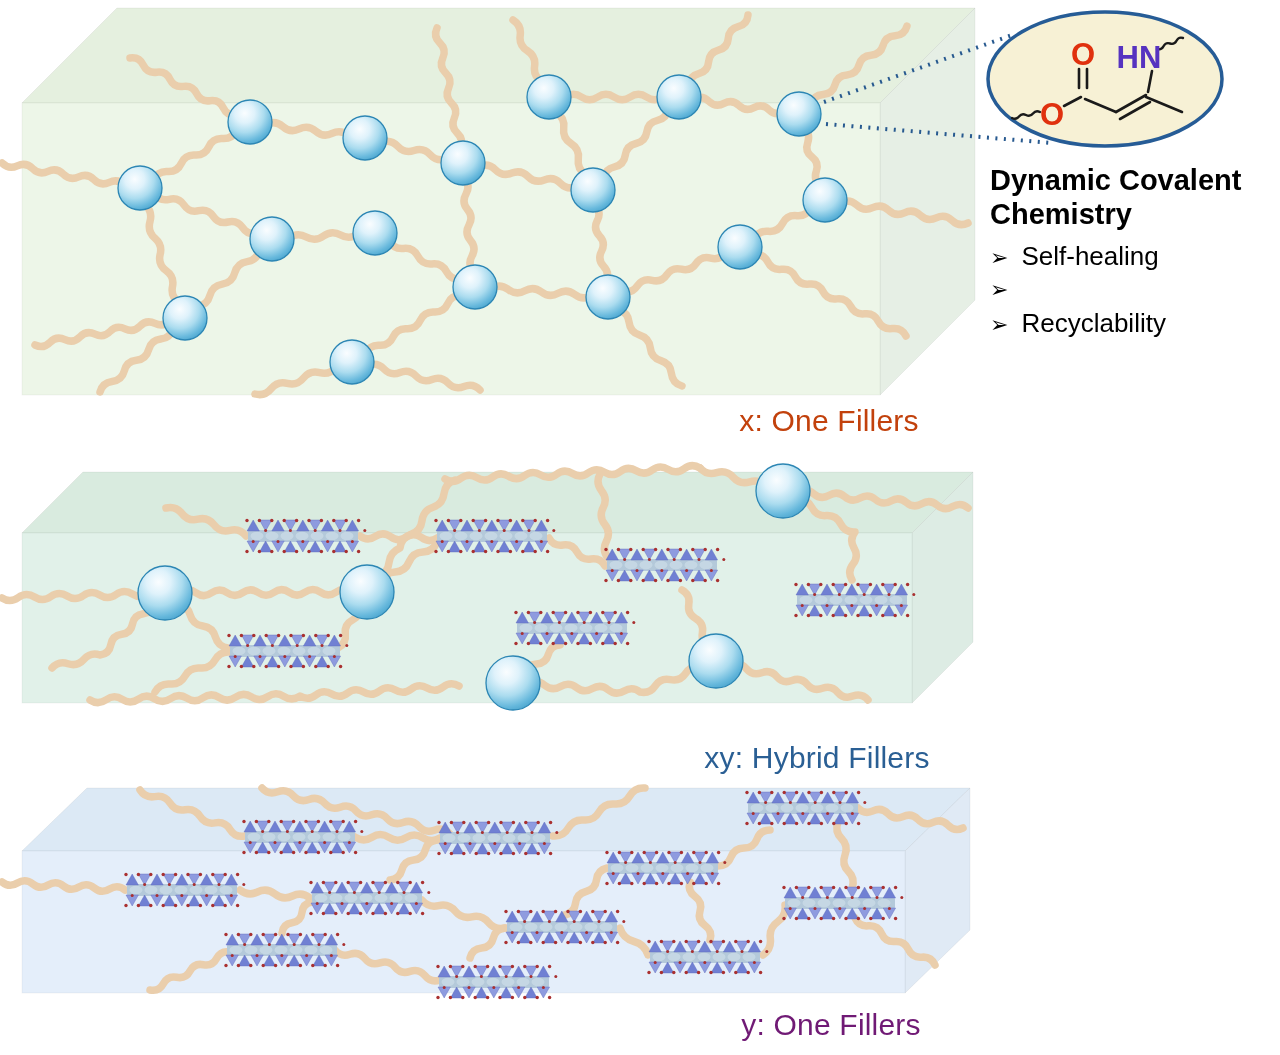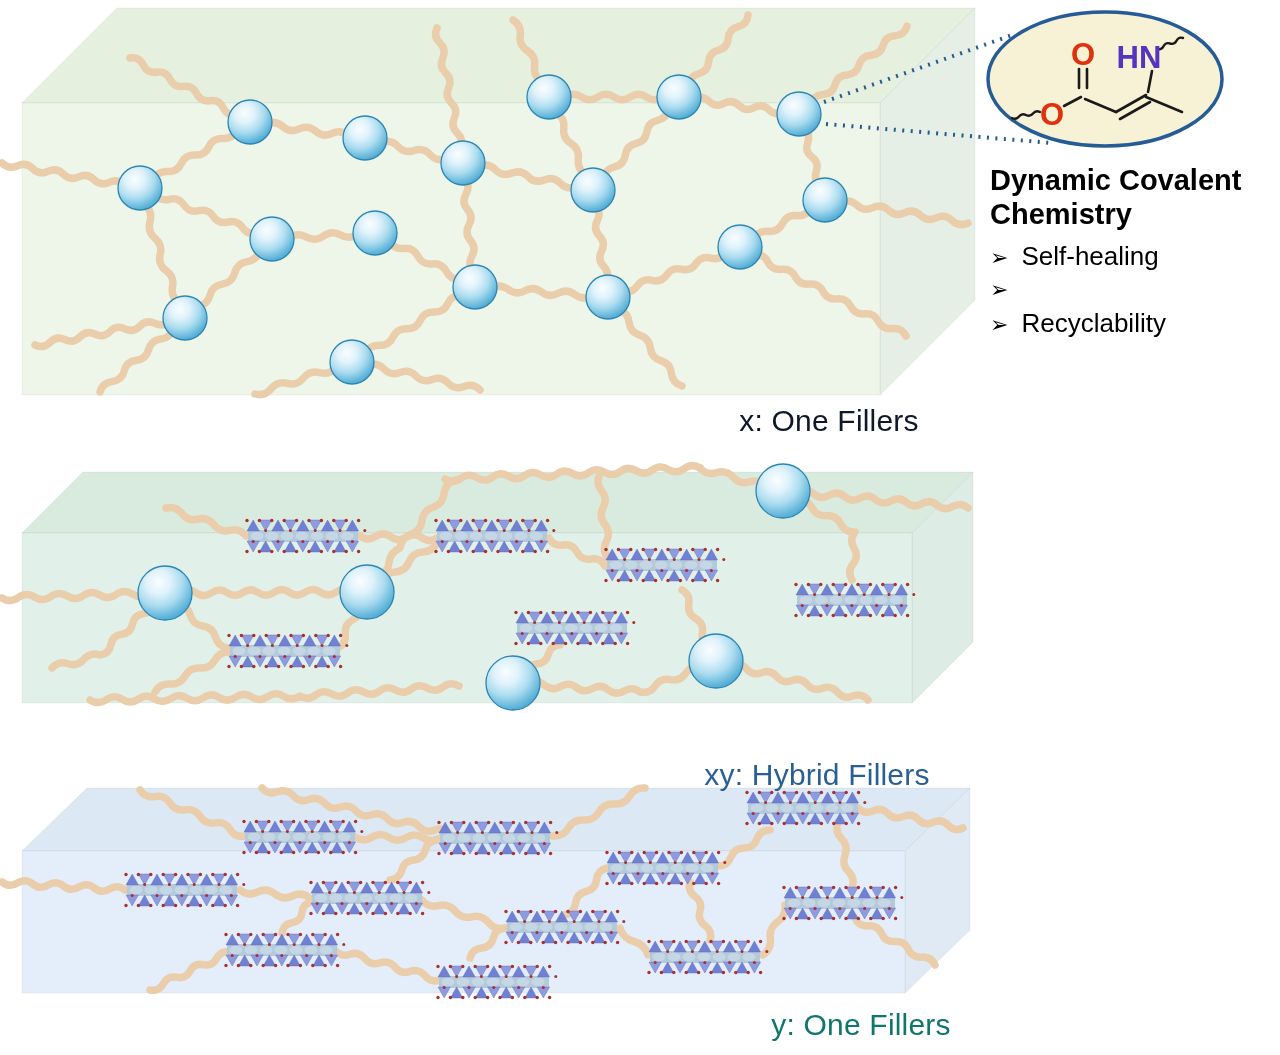--- a/index.html
+++ b/index.html
@@ -1144,23 +1144,23 @@
           <line x1="1146" y1="97" x2="1182" y2="112" stroke="#1a1a1a" stroke-width="2.6" stroke-linecap="round"></line>
           <line x1="1148" y1="92" x2="1152" y2="71" stroke="#1a1a1a" stroke-width="2.6" stroke-linecap="round"></line>
           <path d="M1157,49Q1161.4,50.4 1163.5,46.3Q1165.6,42.1 1170.0,43.5Q1174.4,44.9 1176.5,40.8Q1178.6,36.6 1183.0,38.0" fill="none" stroke="#1a1a1a" stroke-width="2.4" stroke-linecap="round"></path>
           <text x="1052" y="125" fill="#e0310e" font-size="31" font-weight="bold" text-anchor="middle" font-family="&quot;Liberation Sans&quot;,sans-serif">O</text>
           <text x="1083" y="65" fill="#e0310e" font-size="31" font-weight="bold" text-anchor="middle" font-family="&quot;Liberation Sans&quot;,sans-serif">O</text>
           <text x="1139" y="68" fill="#5633c0" font-size="31" font-weight="bold" text-anchor="middle" font-family="&quot;Liberation Sans&quot;,sans-serif">HN</text>
         </g>
       </g>
     </svg>
 
-  <div class="fig-label" style="left: 829px; top: 404px; color: #0f172a;">x: One Fillers</div>
-  <div class="fig-label" style="left: 817px; top: 758px; color: rgb(42, 95, 148);">xy: Hybrid Fillers</div>
-  <div class="fig-label" style="left: 861px; top: 1008px; color: #0f766e;">y: One Fillers</div>
+  <div class="fig-label" style="left: 829px; top: 404px; color: #c2410c;">x: One Fillers</div>
+  <div class="fig-label" style="left: 817px; top: 741px; color: rgb(42, 95, 148);">xy: Hybrid Fillers</div>
+  <div class="fig-label" style="left: 831px; top: 1008px; color: #701a75;">y: One Fillers</div>
 
   <div class="callout-text">
     <div class="callout-title">
       <div>Dynamic Covalent</div>
       <div>Chemistry</div>
     </div>
     <ul class="bullets">
         <li>
           <span class="glyph">➢</span>
           <span>Self-healing</span>

